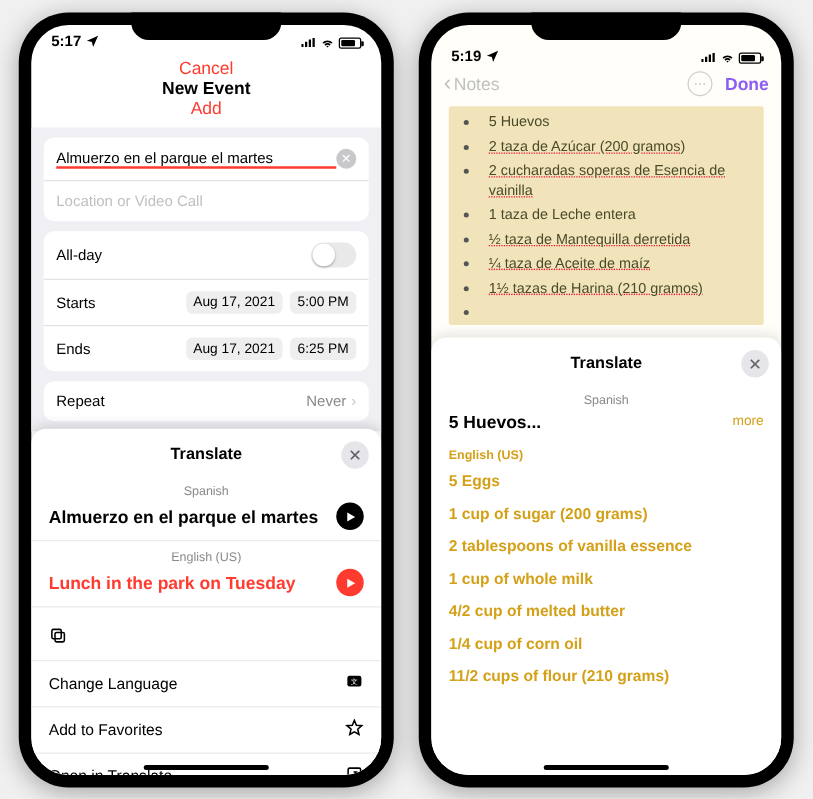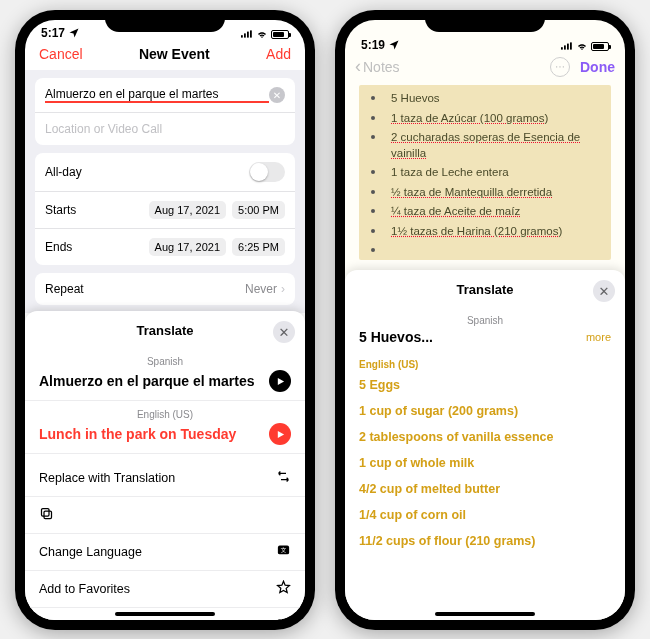--- a/index.html
+++ b/index.html
@@ -53,21 +53,21 @@
     font-weight: 600;
   }
   .status-left { display:flex; align-items:center; gap:3px; }
   .status-right { display:flex; align-items:center; gap:3px; }
   .icon-sm svg { width:12px; height:12px; display:block; }
   .battery { width:18px; height:9px; border:1px solid #000; border-radius:2px; position:relative; }
   .battery::after { content:""; position:absolute; right:-3px; top:2px; width:2px; height:4px; background:#000; border-radius:0 1px 1px 0; }
   .battery .fill { position:absolute; left:1px; top:1px; bottom:1px; width:70%; background:#000; border-radius:1px; }
 
   
-  .cal-nav { display:flex; align-items:center; justify-content:space-between; padding:6px 14px 8px; font-size:14px; }
+  .cal-nav { display:flex; align-items:center; justify-content:space-between; padding:6px 14px 8px; font-size:14px;flex-direction:column; }
   .cal-nav .title { font-weight:600; }
   .red { color:#ff3b30; }
   .form { background:#efeff4; padding:0 10px; font-size:12px; flex:0 0 auto; }
   .grp { background:#fff; border-radius:8px; margin:8px 0; overflow:hidden; }
   .grp-row { display:flex; align-items:center; padding:9px 10px; border-bottom:1px solid #e3e3e6; font-size:12px; min-height:30px; }
   .grp-row:last-child { border-bottom:none; }
   .grp-row .lab { flex:1; }
   .grp-row .val { color:#8a8a8e; }
   .clear-btn { width:16px; height:16px; border-radius:50%; background:#c7c7cc; color:#fff; display:flex; align-items:center; justify-content:center; font-size:10px; }
   .title-input { flex:1; border-bottom:2px solid #ff3b30; }
@@ -221,28 +221,20 @@
             <svg viewBox="0 0 10 10" fill="currentColor">
                 <path d="M2 1l7 4-7 4z"></path>
               </svg>
           </span>
         </div>
       </div>
 
       <div style="height:6px"></div>
 
       <div class="action-row">
-        <span class="al">Replace with Translation</span>
-        <span class="action-icon">
-          <svg viewBox="0 0 24 24" fill="none" stroke="currentColor" stroke-width="2">
-              <path d="M4 7h12M4 7l3-3M4 7l3 3M20 17H8m12 0l-3-3m3 3l-3 3"></path>
-            </svg>
-        </span>
-      </div>
-      <div class="action-row">
         <span class="action-icon">
           <svg viewBox="0 0 24 24" fill="none" stroke="currentColor" stroke-width="2">
               <rect x="8" y="8" width="12" height="12" rx="2"></rect>
               <rect x="4" y="4" width="12" height="12" rx="2"></rect>
             </svg>
         </span>
       </div>
       <div class="action-row">
         <span class="al">Change Language</span>
         <span class="action-icon">
@@ -317,21 +309,21 @@
     </div>
 
     <div class="note-body">
       <div class="note-block">
         <div class="bullet-line">
             <span class="dot"></span>
             <span class="t">5 Huevos</span>
           </div>
         <div class="bullet-line">
             <span class="dot"></span>
-            <span class="t underline-red">1 taza de Azúcar (100 gramos)</span>
+            <span class="t underline-red">2 taza de Azúcar (200 gramos)</span>
           </div>
         <div class="bullet-line">
             <span class="dot"></span>
             <span class="t underline-red">2 cucharadas soperas de Esencia de vainilla</span>
           </div>
         <div class="bullet-line">
             <span class="dot"></span>
             <span class="t">1 taza de Leche entera</span>
           </div>
         <div class="bullet-line">

